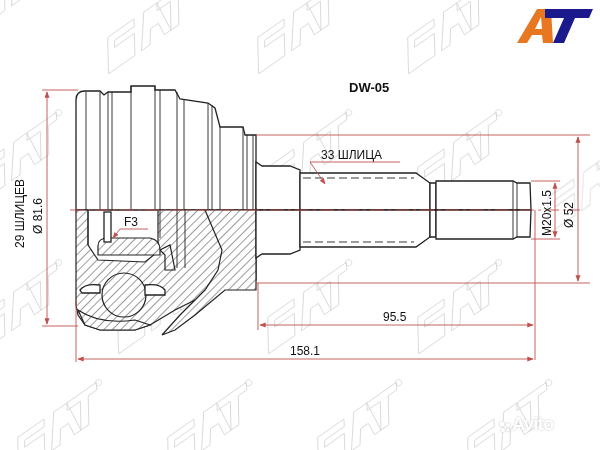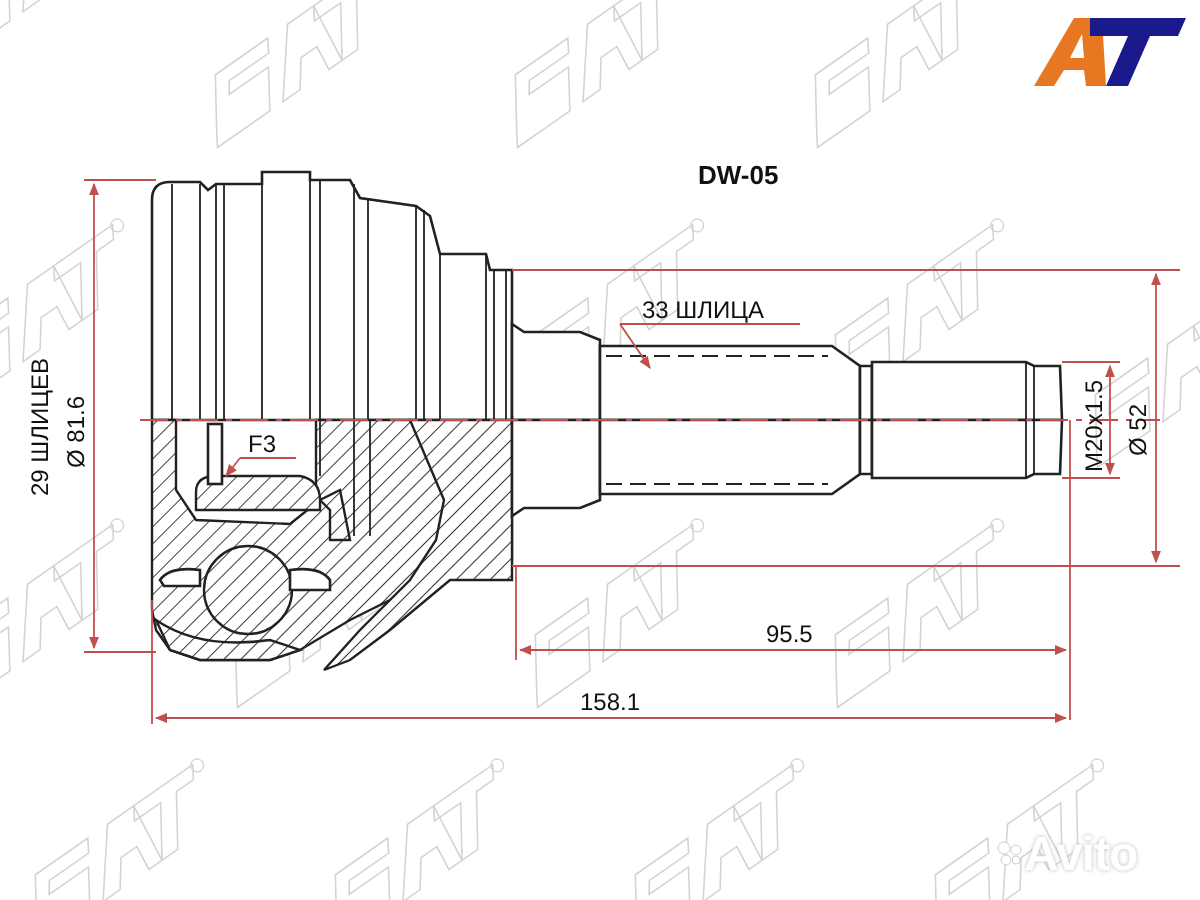--- a/index.html
+++ b/index.html
@@ -8,21 +8,21 @@
   .wm { fill: none; stroke: #cfcfcf; stroke-width: 1; }
   .wm-r { fill: none; stroke: #cfcfcf; stroke-width: 0.8; }
   .part { fill: #ffffff; stroke: #222; stroke-width: 1.3; }
   .thin { stroke: #222; stroke-width: 0.9; fill: none; }
   .dim { stroke: #c0504d; stroke-width: 0.9; fill: none; }
   .center { stroke: #c0504d; stroke-width: 0.9; stroke-dasharray: 14 4 3 4; fill: none; }
   .dash { stroke: #222; stroke-width: 0.9; stroke-dasharray: 8 4; fill: none; }
   .hatch { fill: url(#hatch); stroke: #222; stroke-width: 1.2; }
   .txt { font-family: "Liberation Sans", sans-serif; font-size: 12px; fill: #111; }
   .title { font-family: "Liberation Sans", sans-serif; font-size: 13px; font-weight: bold; fill: #111; }
-  .avito { position: absolute; left: 512px; top: 414px; font-family: "Liberation Sans", sans-serif; font-size: 24px; font-weight: bold; color: #ffffff; text-shadow: 0 0 2px #bbb; letter-spacing: -0.5px; }
+  .avito { position: absolute; left: 512px; top: 414px; font-family: "Liberation Sans", sans-serif; font-size: 18px; font-weight: bold; color: #ffffff; text-shadow: 0 0 2px #bbb; letter-spacing: -0.5px; }
   .avito-dots { position: absolute; left: 498px; top: 420px; width: 14px; height: 14px; }
   .logo { position: absolute; left: 515px; top: 5px; width: 80px; height: 40px; }
 </style>
 </head>
 <body>
 
 <svg id="canvas" viewBox="0 0 600 450" xmlns="http://www.w3.org/2000/svg">
   <defs>
     <pattern id="hatch" patternUnits="userSpaceOnUse" width="6" height="6" patternTransform="rotate(45)">
       <rect width="6" height="6" fill="#ffffff"></rect>

